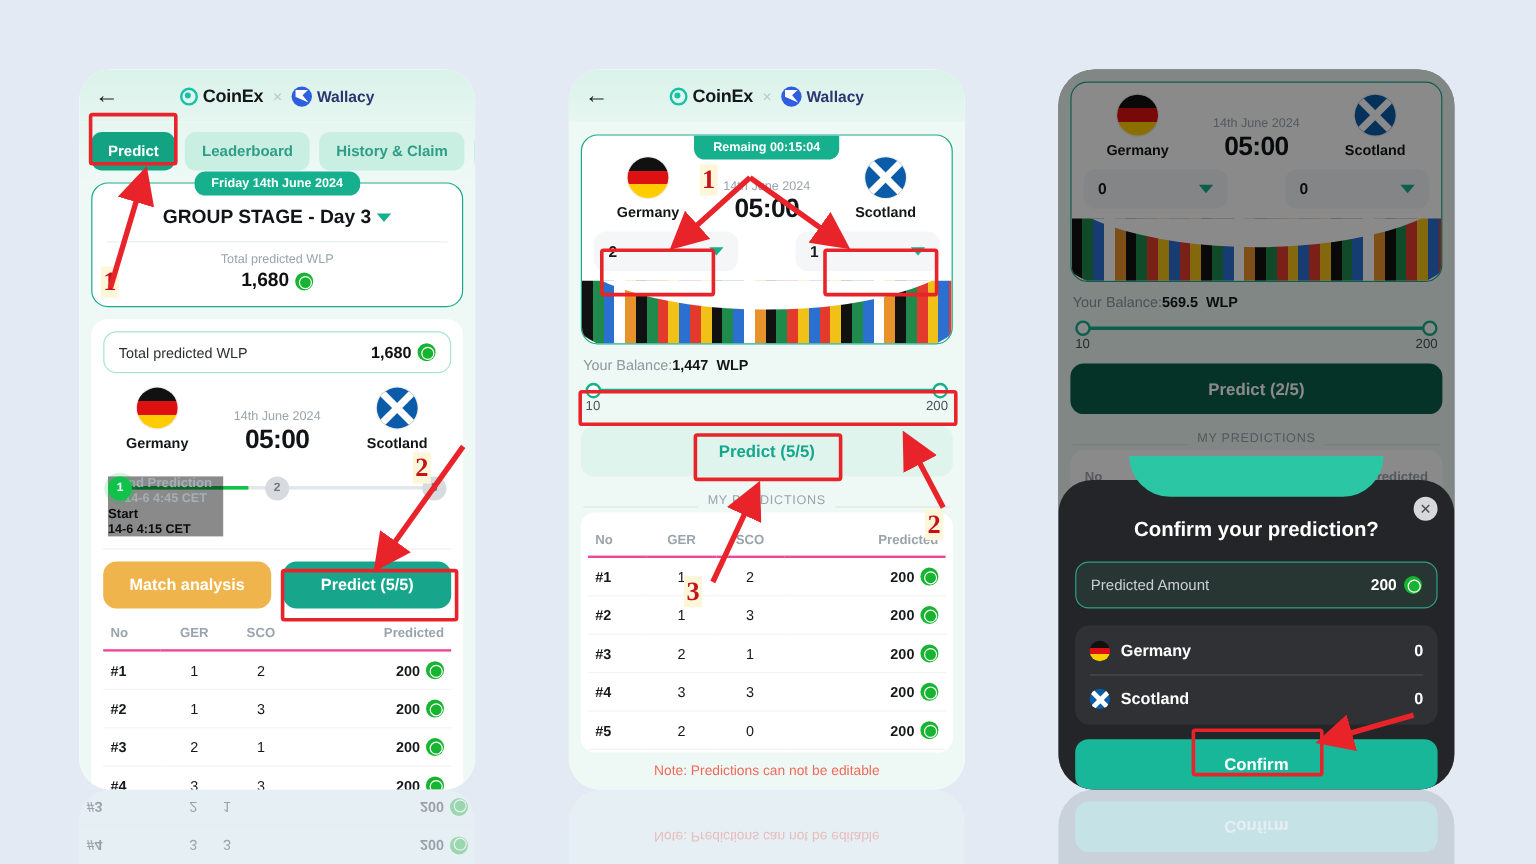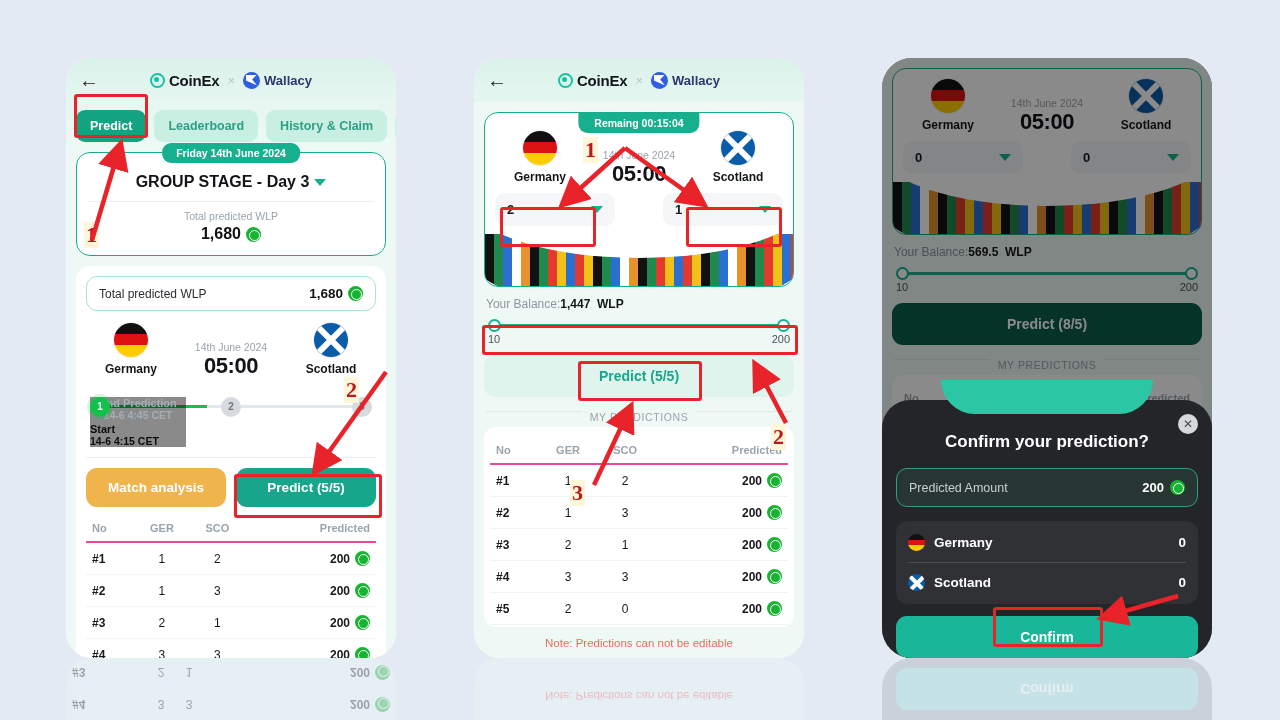--- a/index.html
+++ b/index.html
@@ -222,21 +222,21 @@
   .sl-track { position: absolute; left: 4px; right: 4px; top: 5px; height: 3px; background: #17b08e; border-radius: 3px; }
   .knob { position: absolute; top: 0; width: 13px; height: 13px; border-radius: 50%; background: #fff; border: 2.4px solid #17b08e; }
   .knob.l { left: 0px; }
   .knob.r { right: 0px; }
   .sl-min { position: absolute; left: 0; top: 14px; font-size: 11px; color: #4b5358; }
   .sl-max { position: absolute; right: 0; top: 14px; font-size: 11px; color: #4b5358; }
   .btn-ghost {
     margin-top: 10px; text-align: center; padding: 13px 0; border-radius: 11px;
     font-size: 14px; font-weight: bold; color: #17a68c; background: #e0f4ee;
   }
-  .divider-lbl { display: flex; align-items: flex-start; gap: 8px; margin: 14px 2px 4px 2px; }
+  .divider-lbl { display: flex; align-items: flex-end; gap: 8px; margin: 14px 2px 4px 2px; }
   .divider-lbl .ln { flex: 1; height: 1px; background: #e2e6e8; }
   .divider-lbl span { font-size: 10.5px; color: #9aa4ad; letter-spacing: .6px; }
   .whitebox { background: #fff; border-radius: 12px; padding: 2px 6px; }
   .note { text-align: center; font-size: 11.5px; color: #f06a5a; margin-top: 10px; }
 
   
   .dim { position: absolute; inset: 0; background: rgba(0,0,0,.46); }
   .p3inner { position: absolute; inset: 0; background: #fff; }
   .p3content { padding: 10px; background: #eef9f5; height: 100%; }
   .dark-btn {
@@ -660,21 +660,21 @@
         </div>
 
         <div class="slider">
           <div class="sl-track"></div>
           <div class="knob l"></div>
           <div class="knob r"></div>
           <div class="sl-min">10</div>
           <div class="sl-max">200</div>
         </div>
 
-        <div class="dark-btn">Predict (8/5)</div>
+        <div class="dark-btn">Predict (2/5)</div>
 
         <div class="divider-lbl">
           <span class="ln"></span>
           <span>MY PREDICTIONS</span>
           <span class="ln"></span>
         </div>
 
         <div class="whitebox">
           <table class="preds">
             <thead>

